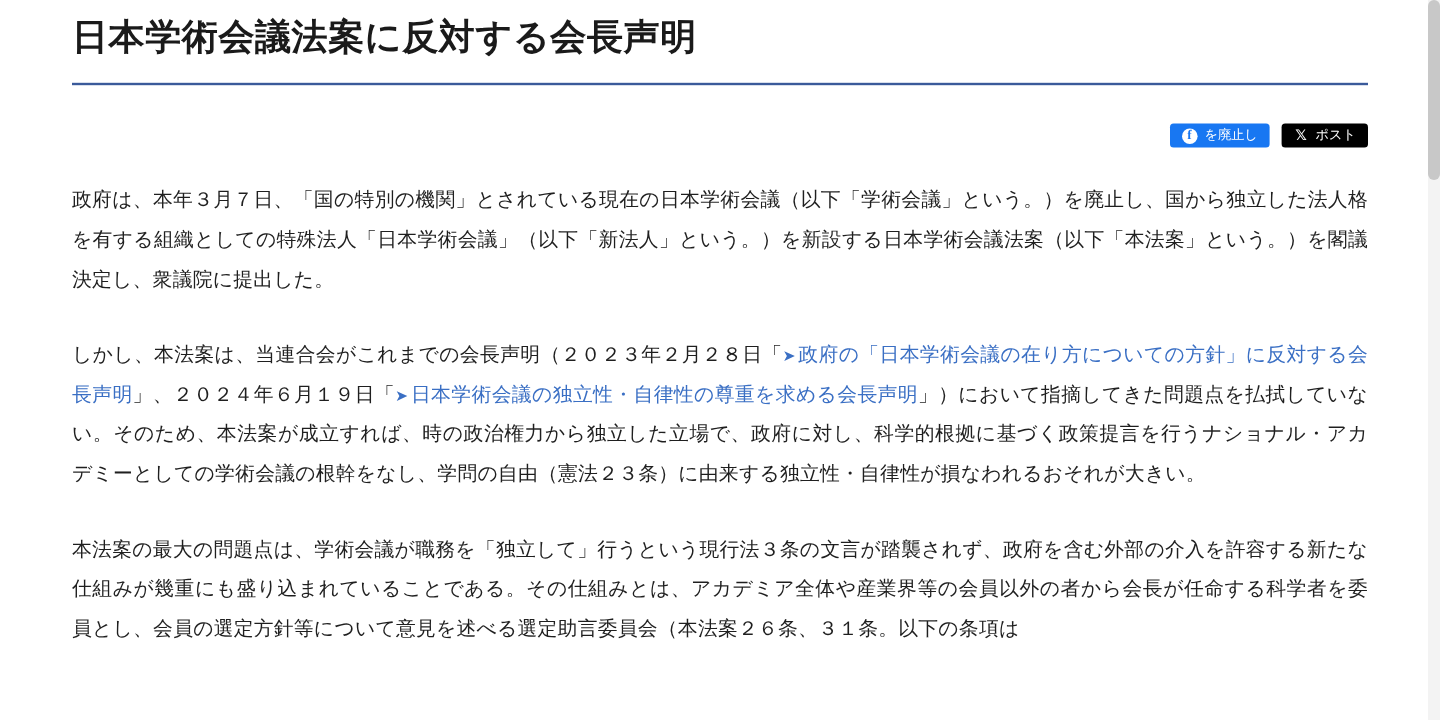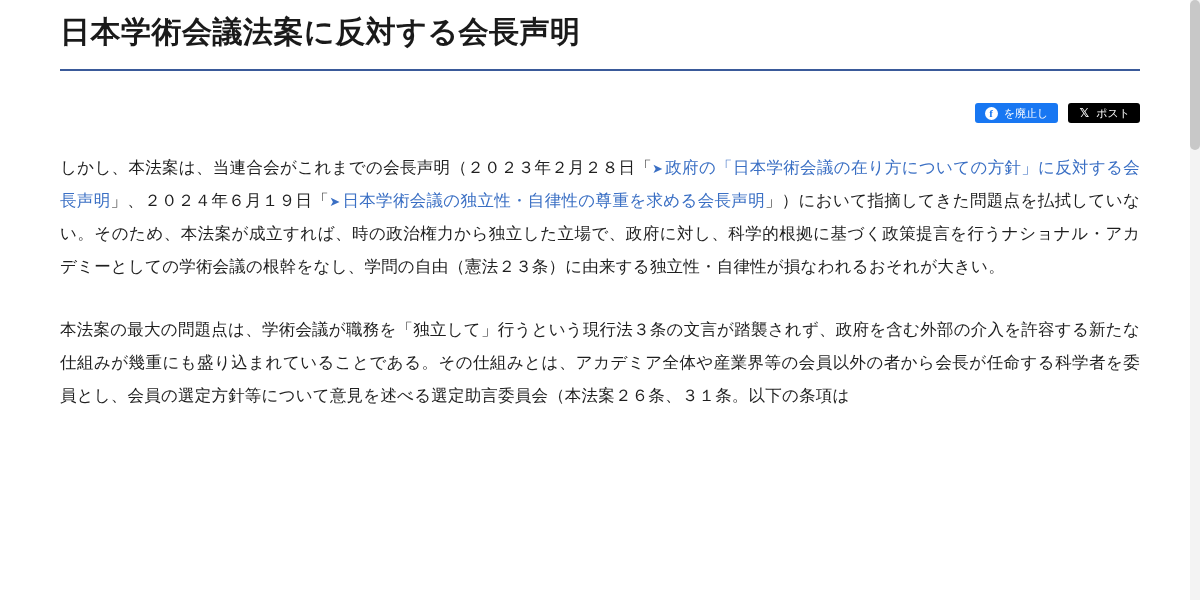--- a/index.html
+++ b/index.html
@@ -145,20 +145,21 @@
       <span class="fb-icon">f</span>
       <span>を廃止し</span>
     </a>
     <a class="share-btn share-x">
       <span class="x-icon">𝕏</span>
       <span>ポスト</span>
     </a>
   </div>
 
   <div class="content body-text">
+    <p>政府は、本年３月７日、「国の特別の機関」とされている現在の日本学術会議（以下「学術会議」という。）を廃止し、国から独立した法人格を有する組織としての特殊法人「日本学術会議」（以下「新法人」という。）を新設する日本学術会議法案（以下「本法案」という。）を閣議決定し、衆議院に提出した。</p>
     <p><span>しかし、本法案は、当連合会がこれまでの会長声明（２０２３年２月２８日「</span><span class="link-arrow">➤</span><a class="doclink">政府の「日本学術会議の在り方についての方針」に反対する会長声明</a><span>」、２０２４年６月１９日「</span><span class="link-arrow">➤</span><a class="doclink">日本学術会議の独立性・自律性の尊重を求める会長声明</a><span>」）において指摘してきた問題点を払拭していない。そのため、本法案が成立すれば、時の政治権力から独立した立場で、政府に対し、科学的根拠に基づく政策提言を行うナショナル・アカデミーとしての学術会議の根幹をなし、学問の自由（憲法２３条）に由来する独立性・自律性が損なわれるおそれが大きい。</span></p>
     <p>本法案の最大の問題点は、学術会議が職務を「独立して」行うという現行法３条の文言が踏襲されず、政府を含む外部の介入を許容する新たな仕組みが幾重にも盛り込まれていることである。その仕組みとは、アカデミア全体や産業界等の会員以外の者から会長が任命する科学者を委員とし、会員の選定方針等について意見を述べる選定助言委員会（本法案２６条、３１条。以下の条項は</p>
   </div>
 
   <div class="scrollbar">
     <div class="scrollbar-thumb"></div>
   </div>
 
 </div>
 

